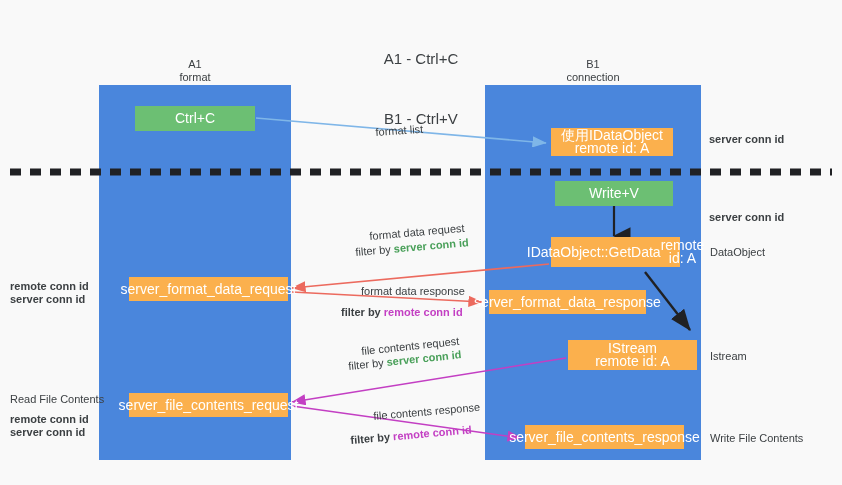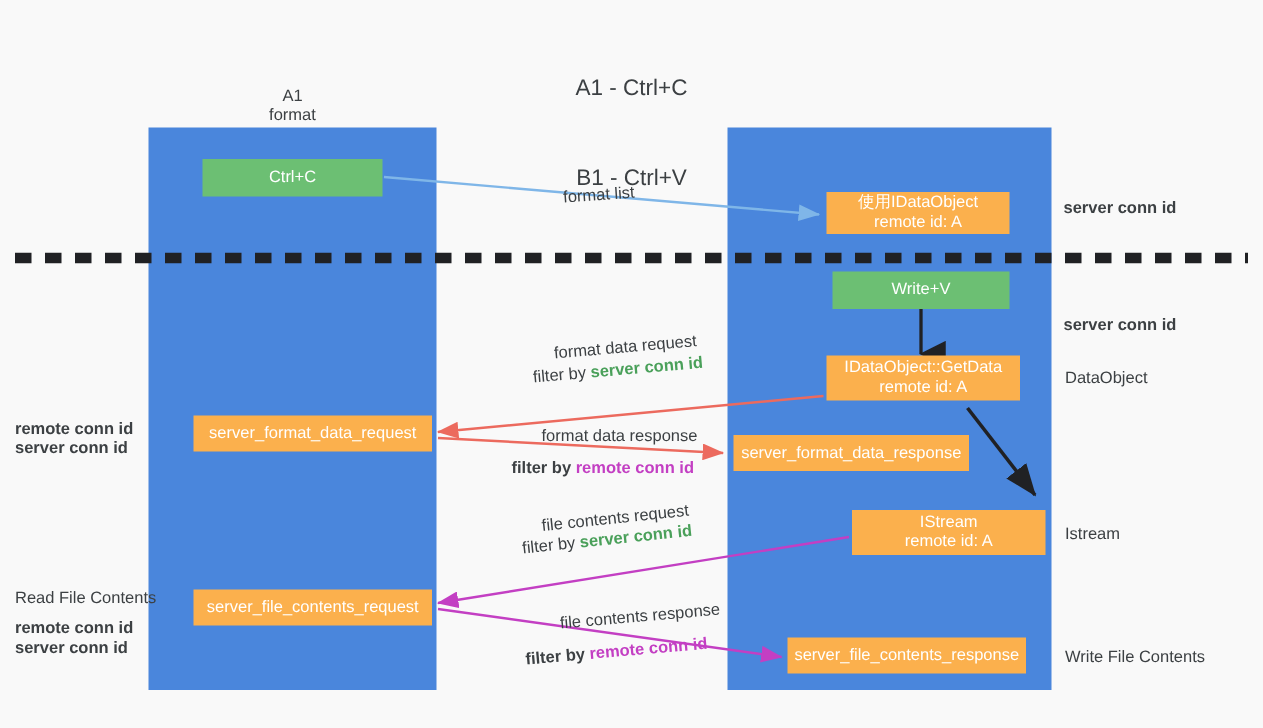--- a/index.html
+++ b/index.html
@@ -28,21 +28,21 @@
   }
   .colhead .h1{display:block;}
   .colhead .h2{display:block;}
 
   
   .lane{background:#4a86dc;}
 
   
   .box{
     display:flex;align-items:center;justify-content:center;
-    text-align:center;color:#ffffff;font-size:11px;line-height:13px;
+    text-align:center;color:#ffffff;font-size:14px;line-height:13px;
     box-sizing:border-box;padding:6px 4px;
   }
   .box-green{background:#6cbf73;}
   .box-orange{background:#fbb04d;}
   .box span{display:block;}
 
   
   .lbl{font-size:11px;line-height:14px;color:#3c4043;white-space:nowrap;}
   .lbl-green{color:#4aa05a;font-weight:bold;}
   .lbl-magenta{color:#c33fc3;font-weight:bold;}
@@ -60,20 +60,24 @@
 <div id="stage">
 
   <div class="abs title">
     <div>A1 - Ctrl+C</div>
     <div>B1 - Ctrl+V</div>
   </div>
 
   <div class="abs colhead" style="left:99px;top:58px;width:192px;">
     <span class="h1">A1</span>
     <span class="h2">format</span>
+  </div>
+  <div class="abs colhead" style="left:485px;top:58px;width:216px;">
+    <span class="h1">B1</span>
+    <span class="h2">connection</span>
   </div>
 
   <div class="abs lane" style="left:99px;top:85px;width:192px;height:375px;"></div>
   <div class="abs lane" style="left:485px;top:85px;width:216px;height:375px;"></div>
 
   <svg class="overlay" viewBox="0 0 842 485">
     <defs>
       <marker id="ah-blue" markerWidth="9" markerHeight="7" refX="8.5" refY="3.5" orient="auto">
         <polygon points="0,0 9,3.5 0,7" fill="#7fb6e8"></polygon>
       </marker>
@@ -114,21 +118,21 @@
 
   <div class="abs box box-orange" style="left:551px;top:128px;width:122px;height:28px;flex-direction:column;">
     <span>使用IDataObject</span>
     <span>remote id: A</span>
   </div>
 
   <div class="abs box box-green" style="left:555px;top:181px;width:118px;height:25px;">
     <span>Write+V</span>
   </div>
 
-  <div class="abs box box-orange" style="left:551px;top:237px;width:129px;height:30px;flex-direction:column;align-items:center;">
+  <div class="abs box box-orange" style="left:551px;top:237px;width:129px;height:30px;flex-direction:row;align-items:center;">
     <span>IDataObject::GetData</span>
     <span>remote id: A</span>
   </div>
 
   <div class="abs box box-orange" style="left:568px;top:340px;width:129px;height:30px;flex-direction:column;">
     <span>IStream</span>
     <span>remote id: A</span>
   </div>
 
   <div class="abs box box-orange" style="left:129px;top:277px;width:159px;height:24px;">

